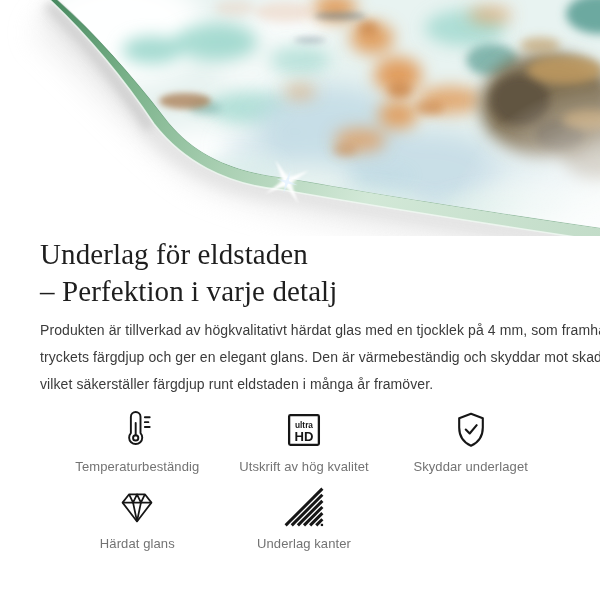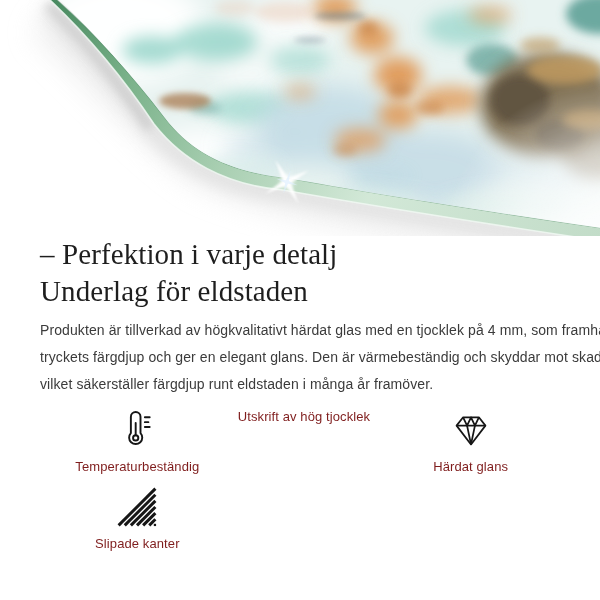--- a/index.html
+++ b/index.html
@@ -8,21 +8,21 @@
   .hero svg{display:block;}
   .content{padding:0 40px 0 40px;}
   .title{font-family:"Liberation Serif",serif;font-weight:400;font-size:29px;line-height:37px;color:#1e1e1e;margin:0;letter-spacing:.1px;}
   .title div{white-space:nowrap;}
   .para{margin-top:7px;font-size:14px;line-height:27px;color:#3b3b3b;}
   .para div{white-space:nowrap;letter-spacing:.1px;}
   .features{margin:11px 6px 0 14px;display:grid;grid-template-columns:repeat(3,1fr);row-gap:12px;}
   .feature{display:flex;flex-direction:column;align-items:center;gap:8px;}
   .feature .ic{width:42px;height:42px;color:#161616;}
   .feature .ic svg{width:42px;height:42px;display:block;}
-  .feature .lbl{font-size:13px;color:#7f1d1d;white-space:nowrap;letter-spacing:.1px;}
+  .feature .lbl{font-size:13px;color:#737373;white-space:nowrap;letter-spacing:.1px;}
 </style>
 </head>
 <body>
 
 <div class="hero">
   <svg width="600" height="236" viewBox="0 0 600 236" aria-hidden="true">
     <defs>
       <clipPath id="surf">
         <path d="M57,-3 C95,34 130,72 165,118 C192,153 230,172 287,178 C360,191 470,209 602,228 L602,-3 Z"></path>
       </clipPath>
@@ -159,22 +159,22 @@
     <g transform="rotate(-28 287 182)">
       <circle cx="287" cy="182" r="6" filter="url(#b3)" opacity="0.9" fill="#ffffff"></circle>
       <path d="M287,157 L290,179 L312,182 L290,185 L287,207 L284,185 L262,182 L284,179 Z" filter="url(#b1)" opacity="0.95" fill="#ffffff"></path>
       <path d="M287,170 L288.5,180.5 L298,182 L288.5,183.5 L287,194 L285.5,183.5 L276,182 L285.5,180.5 Z" fill="#dff0ff" opacity="0.7" transform="rotate(45 287 182)"></path>
     </g>
   </svg>
 </div>
 
 <div class="content">
   <h1 class="title">
+    <div>Underlag för eldstaden</div>
     <div>– Perfektion i varje detalj</div>
-    <div>Underlag för eldstaden</div>
   </h1>
   <div class="para">
     <div>Produkten är tillverkad av högkvalitativt härdat glas med en tjocklek på 4 mm, som framhäver</div>
     <div>tryckets färgdjup och ger en elegant glans. Den är värmebeständig och skyddar mot skador,</div>
     <div>vilket säkerställer färgdjup runt eldstaden i många år framöver.</div>
   </div>
 
   <div class="features">
 
     <div class="feature">
@@ -183,23 +183,39 @@
           <path d="M17,27.5 L17,9 A5.5,5.5 0 0 1 28,9 L28,27.5 A7.5,7.5 0 1 1 17,27.5 Z"></path>
           <circle cx="22.5" cy="33" r="3"></circle>
           <path d="M22.5,30 V16"></path>
           <path d="M33,9.5 h5.5 M33,15 h4 M33,20.5 h5.5"></path>
         </svg>
       </span>
       <span class="lbl">Temperaturbeständig</span>
     </div>
 
     <div class="feature">
-      <span class="lbl">Utskrift av hög tjocklek</span>
-    </div>
-
+      <span class="ic">
+        <svg viewBox="0 0 48 48">
+          <rect x="7" y="7" width="34" height="34" rx="1.5" fill="none" stroke="currentColor" stroke-width="2.6"></rect>
+          <text x="24" y="21.5" text-anchor="middle" font-family="Liberation Sans, sans-serif" font-size="9.5" font-weight="700" fill="currentColor">ultra</text>
+          <text x="24" y="36" text-anchor="middle" font-family="Liberation Sans, sans-serif" font-size="15" font-weight="700" fill="currentColor">HD</text>
+        </svg>
+      </span>
+      <span class="lbl">Utskrift av hög kvalitet</span>
+    </div>
+
+    <div class="feature">
+      <span class="ic">
+        <svg viewBox="0 0 48 48" fill="none" stroke="currentColor" stroke-width="2.4" stroke-linecap="round" stroke-linejoin="round">
+          <path d="M24,5.5 L37.5,10.5 V21 C37.5,31.5 31.5,38.5 24,42 C16.5,38.5 10.5,31.5 10.5,21 V10.5 Z"></path>
+          <path d="M18,23.5 L22.5,28 L30.5,18.5"></path>
+        </svg>
+      </span>
+      <span class="lbl">Skyddar underlaget</span>
+    </div>
 
     <div class="feature">
       <span class="ic">
         <svg viewBox="0 0 48 48" fill="none" stroke="currentColor" stroke-width="2" stroke-linejoin="round">
           <path d="M15,9.5 L33,9.5 L40.5,19 L24,40.5 L7.5,19 Z"></path>
           <path d="M7.5,19 H40.5"></path>
           <path d="M15,9.5 L19.5,19 L24,9.5 L28.5,19 L33,9.5"></path>
           <path d="M19.5,19 L24,40.5 M28.5,19 L24,40.5"></path>
         </svg>
       </span>
@@ -211,18 +227,18 @@
         <svg viewBox="0 0 48 48" stroke="currentColor" stroke-width="3.4" fill="currentColor">
           <path d="M3,45 L45,3" fill="none"></path>
           <path d="M10,45 L45,10" fill="none"></path>
           <path d="M17,45 L45,17" fill="none"></path>
           <path d="M24,45 L45,24" fill="none"></path>
           <path d="M31,45 L45,31" fill="none"></path>
           <path d="M38,45 L45,38" fill="none"></path>
           <rect x="43.2" y="43.2" width="2.6" height="2.6" stroke="none"></rect>
         </svg>
       </span>
-      <span class="lbl">Slipade kanter</span>
+      <span class="lbl">Underlag kanter</span>
     </div>
 
 
   </div>
 </div>
 
 </body></html>

